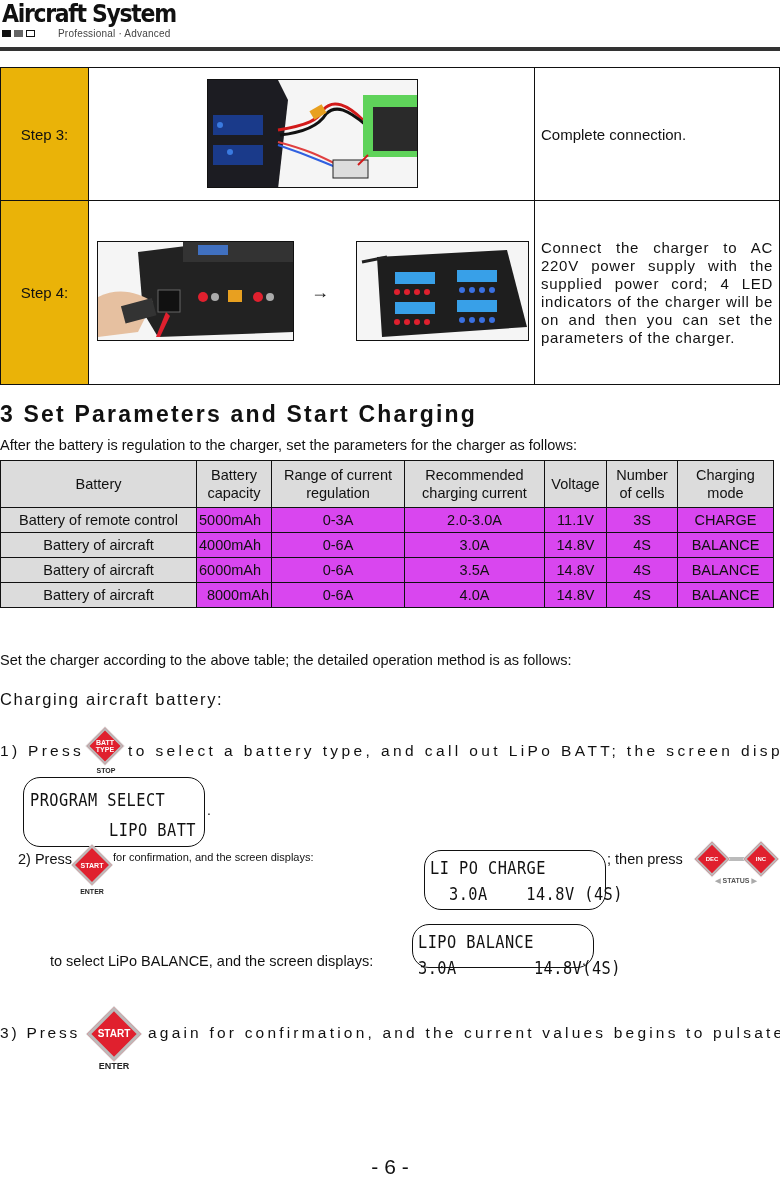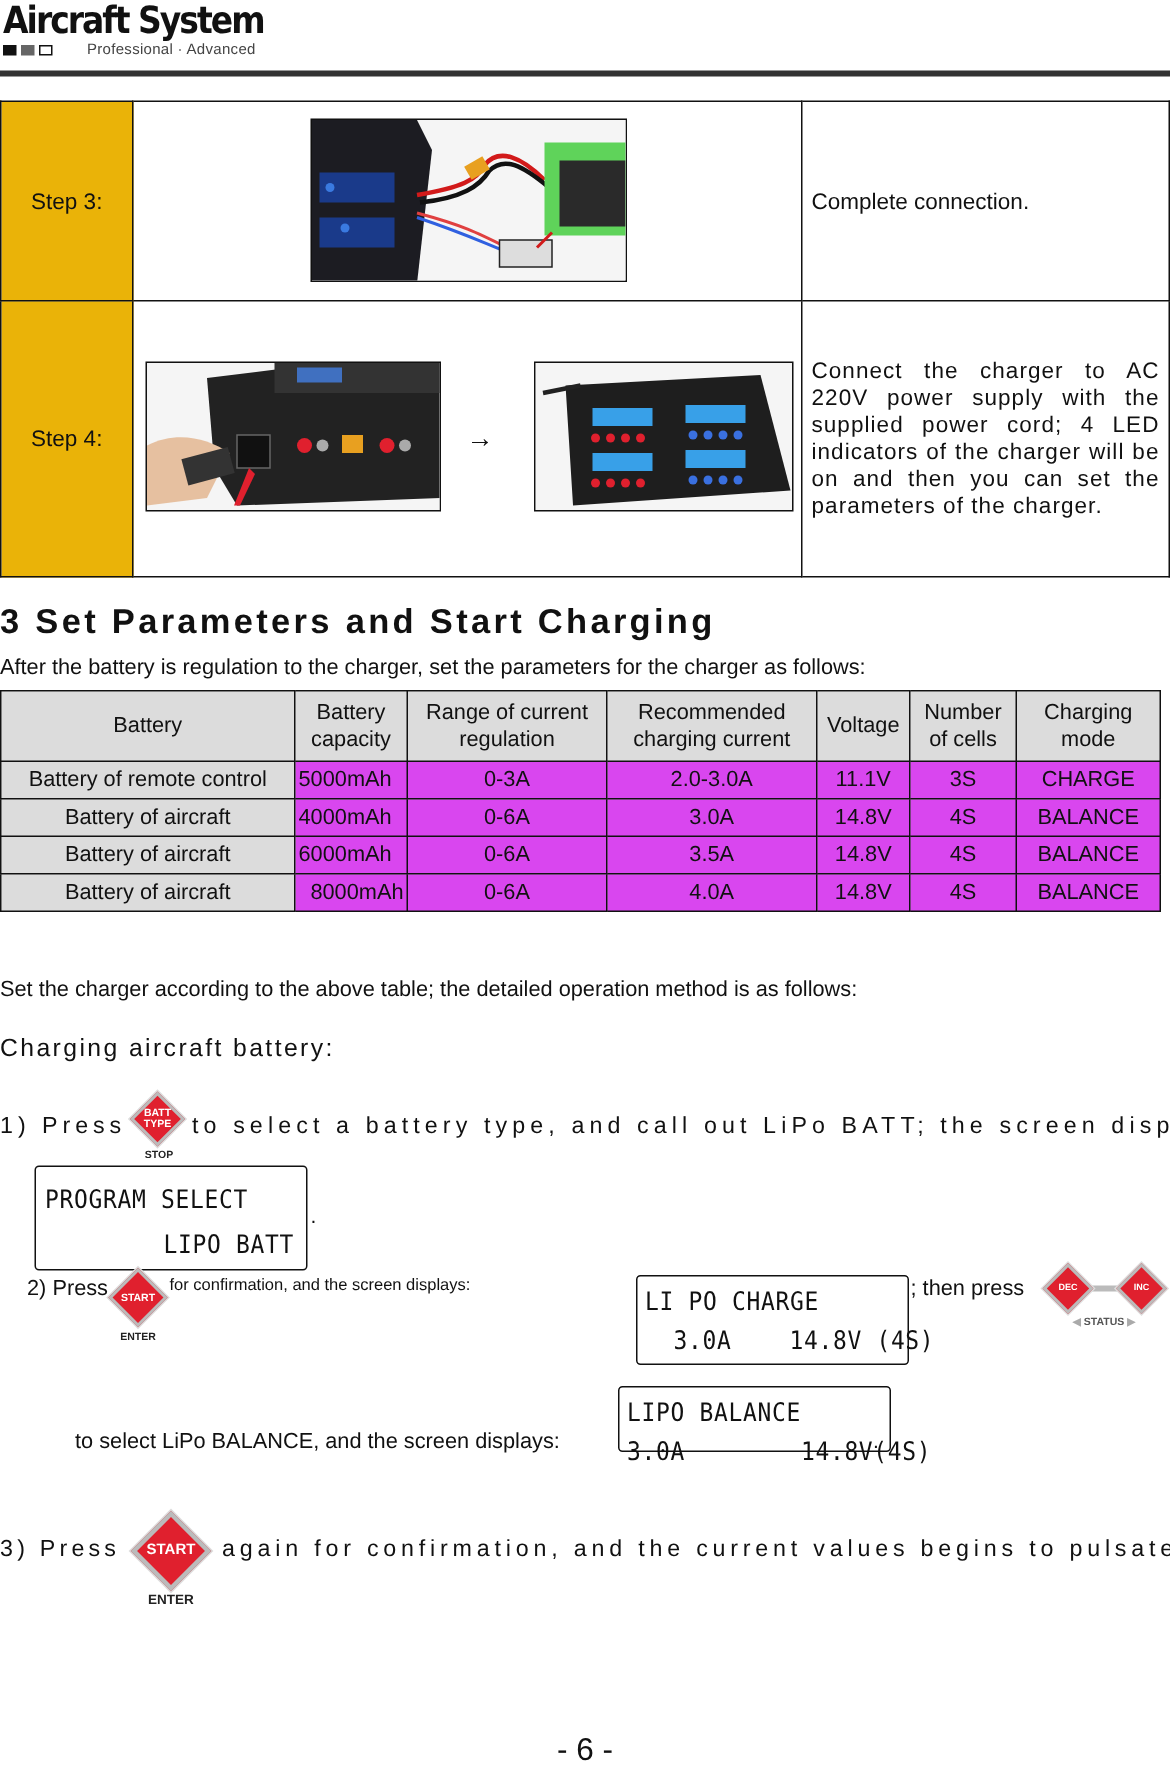--- a/index.html
+++ b/index.html
@@ -54,21 +54,21 @@
   .s3a{left:0;top:1024px;letter-spacing:2.8px}
   .s3b{left:148px;top:1024px;letter-spacing:3.2px}
 
   
   .dbtn{position:absolute}
   .diamond{position:absolute;background:#e0202e;transform:rotate(45deg);border:2px solid #bbb;box-shadow:0 0 0 1px #ddd}
   .dlabel{position:absolute;color:#fff;font-weight:bold;text-align:center;line-height:1;font-family:"Liberation Sans",sans-serif}
   .sublabel{position:absolute;font-size:7px;font-weight:bold;color:#222;text-align:center}
 
   
-  .lcd{position:absolute;border:1.8px solid #111;border-radius:3px;background:#fff;font-family:"DejaVu Sans Mono",monospace;font-size:17px;letter-spacing:0.5px;color:#111}
+  .lcd{position:absolute;border:1.8px solid #111;border-radius:17px;background:#fff;font-family:"DejaVu Sans Mono",monospace;font-size:17px;letter-spacing:0.5px;color:#111}
   .lcd .l1,.lcd .l2{position:absolute;white-space:pre;transform:scaleX(0.9);transform-origin:left top}
   .dot{position:absolute;font-size:14px}
 
   .footer{left:0;width:780px;top:1155px;text-align:center;font-size:21px}
 </style>
 </head>
 <body>
 
 <div class="abs brand">Aircraft System</div>
 <div class="abs brand-sub">

